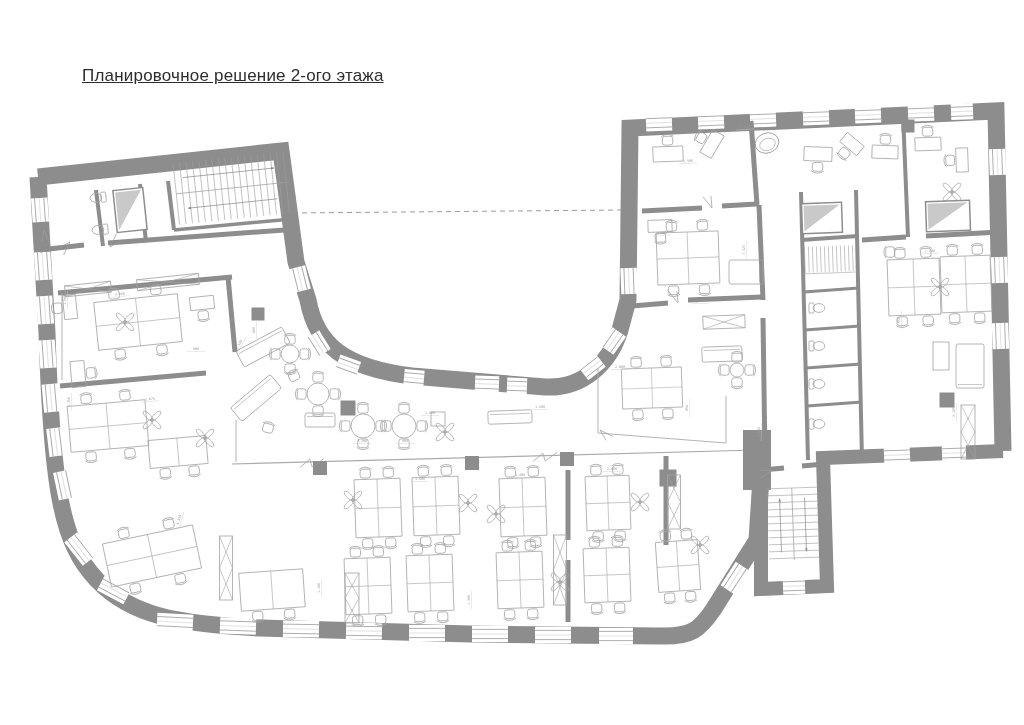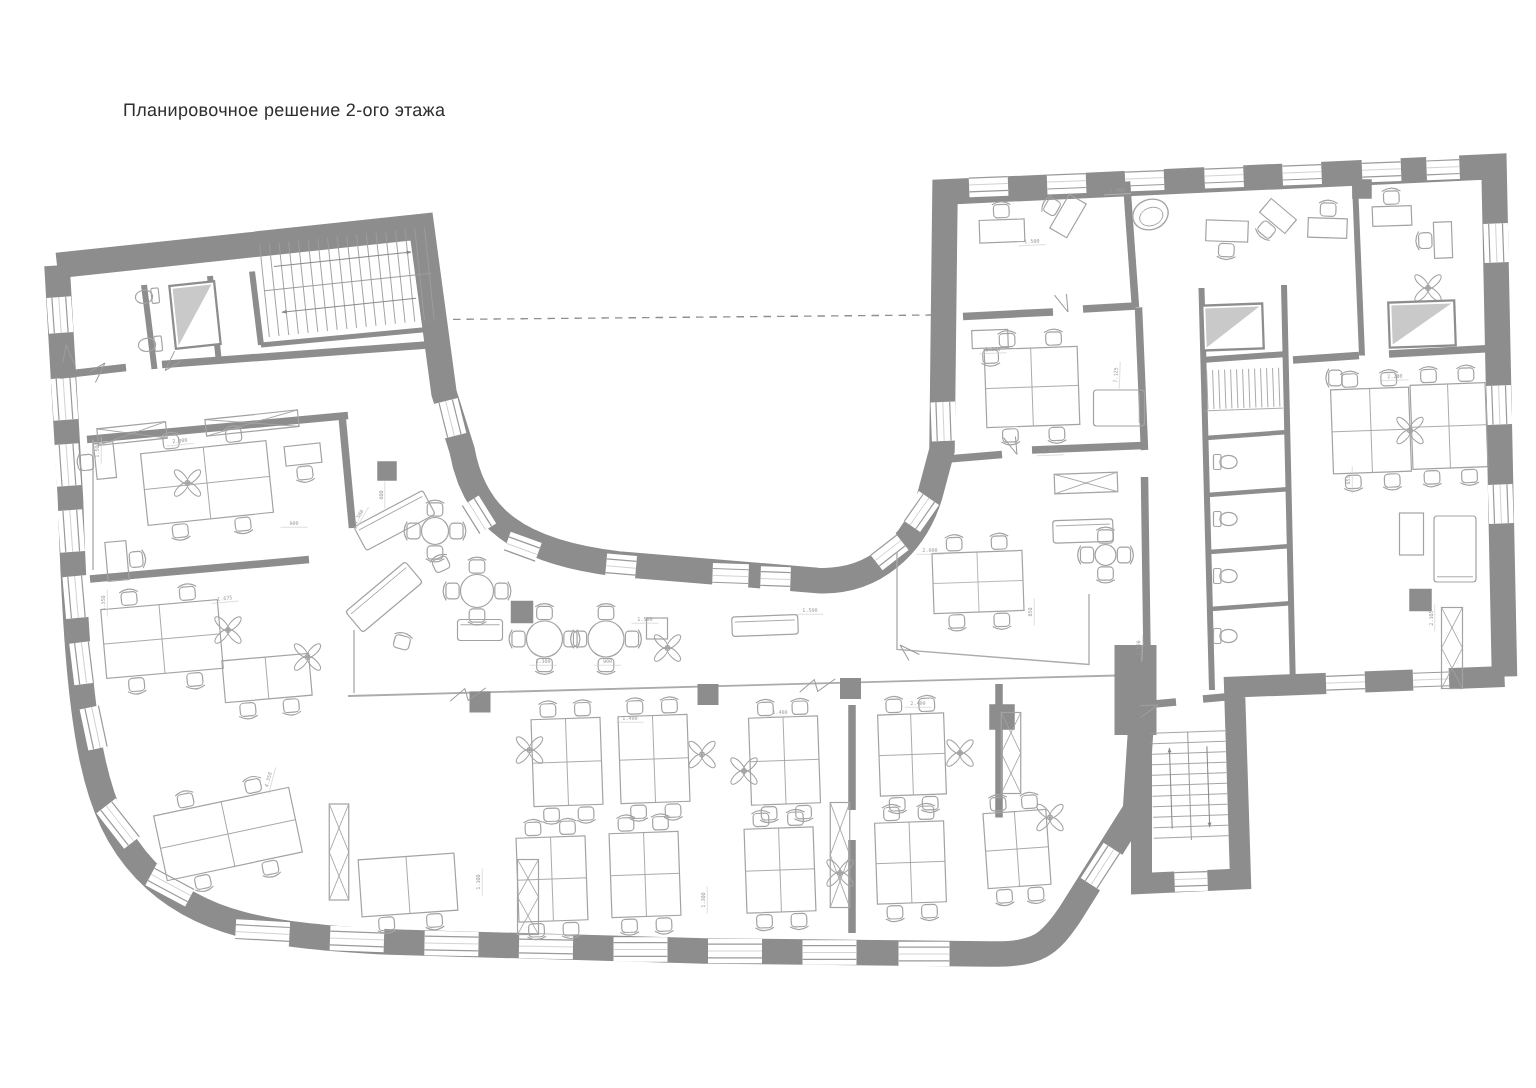--- a/index.html
+++ b/index.html
@@ -1,20 +1,20 @@
 <!DOCTYPE html>
 <html><head>
 <meta charset="utf-8">
 <style>
   html,body{margin:0;padding:0;background:#ffffff;}
   .stage{position:relative;width:1024px;height:725px;background:#fff;overflow:hidden;
          font-family:"Liberation Sans", sans-serif;}
   .stage svg{position:absolute;left:0;top:0;}
-  .drawing-title{position:absolute;left:82px;top:66px;font-size:12px;color:#2e2e2e;
-         letter-spacing:.2px;white-space:nowrap;}
+  .drawing-title{position:absolute;left:82px;top:66px;font-size:17px;color:#2e2e2e;
+         letter-spacing:.2px;white-space:nowrap;text-decoration:underline;}
 </style>
 </head>
 <body>
 
 <div class="stage">
   <svg id="plan-svg" width="1024" height="725" viewBox="0 0 1024 725">
     <g id="walls-layer">
         <path d="M38 177 L281 151 L296 262 L308 300 C316 345 345 368 412 376 L545 387 C583 389 610 363 620 330 L628 300 L630 128 L996 111 L1003 451" fill="none" stroke="#8d8d8d" stroke-width="17" stroke-linejoin="miter"></path>
         <path d="M38 177 L47 333 C52 492 62 543 97 580 C132 617 180 624 260 628 L470 634 L660 636 C692 637 700 629 713 610 L757 540 L761 478" fill="none" stroke="#8d8d8d" stroke-width="17" stroke-linejoin="miter"></path>
         <path d="M761 462 L761 589 L827 586 L823 458 L1003 451" fill="none" stroke="#8d8d8d" stroke-width="14" stroke-linejoin="miter"></path>

